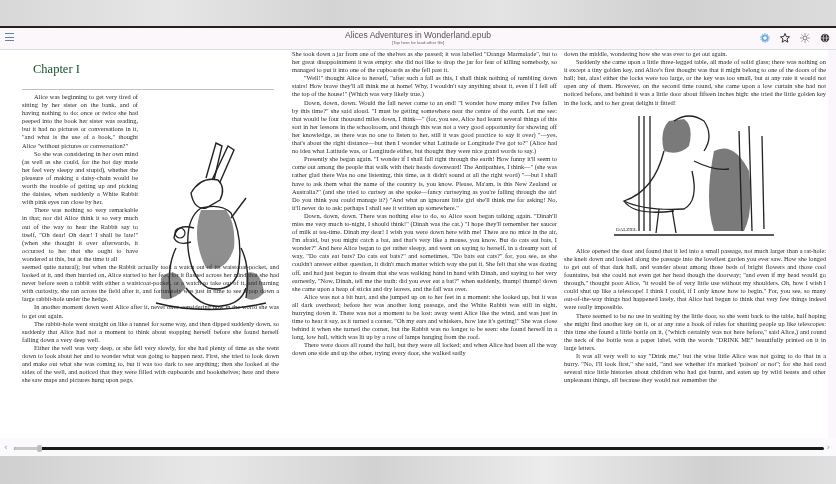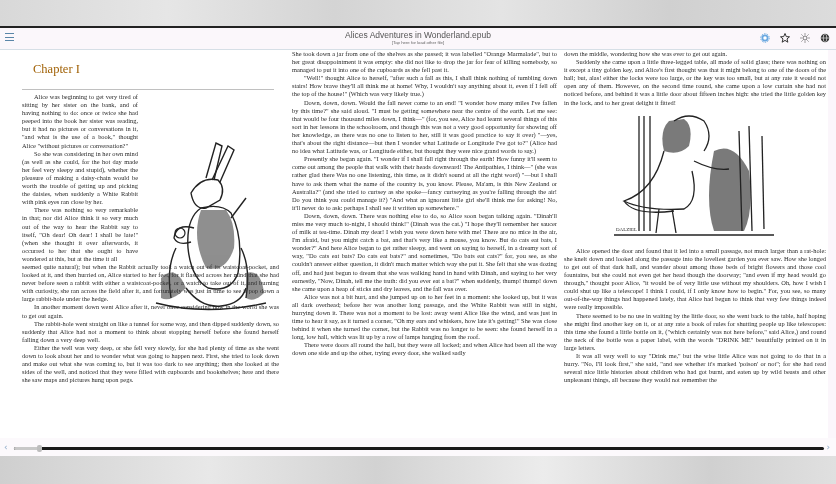--- a/index.html
+++ b/index.html
@@ -20,21 +20,21 @@
   .icons{position:absolute;right:6px;top:4px;display:flex;gap:9px;align-items:center;}
   .icon{width:11px;height:11px;display:flex;align-items:center;justify-content:center;cursor:pointer;}
   .icon svg{width:10px;height:10px;}
   .page{position:absolute;top:22px;height:392px;overflow:hidden;font-size:6.4px;line-height:8.1px;color:#2a2a2a;
     text-align:justify;}
   .col1{left:22px;width:257px;}
   .col2{left:292px;width:265px;}
   .col3{left:564px;width:262px;}
   .page p{margin:0;text-indent:12px;}
   .page p.noind{text-indent:0;}
-  .chapter{font-size:12.5px;color:#a16207;margin:12px 0 0 11px;line-height:14px;}
+  .chapter{font-size:12.5px;color:#14532d;margin:12px 0 0 11px;line-height:14px;}
   .chaptitle{font-size:9.5px;color:#2b2a6a;font-weight:bold;margin:9px 0 0 10px;line-height:12px;}
   .rule{height:1px;background:#c0c0c0;margin:13px 0 3px 0;width:252px;}
   .float-left-text{width:116px;}
   .rabbit{position:absolute;left:124px;top:88px;width:130px;height:180px;}
   .alice{width:262px;height:128px;position:relative;margin:4px 0 6px 0;}
   .scrollbar-row{position:absolute;left:0;top:410px;width:836px;height:18px;background:#fcf9fc;}
   .nav-prev,.nav-next{position:absolute;top:4px;font-family:"DejaVu Sans",sans-serif;font-size:9px;color:#8aa8c8;cursor:pointer;}
   .nav-prev{left:4px;}
   .nav-next{right:6px;}
   .track{position:absolute;left:14px;right:12px;top:9px;height:3px;background:#1a1a1a;border-radius:2px;cursor:pointer;}

